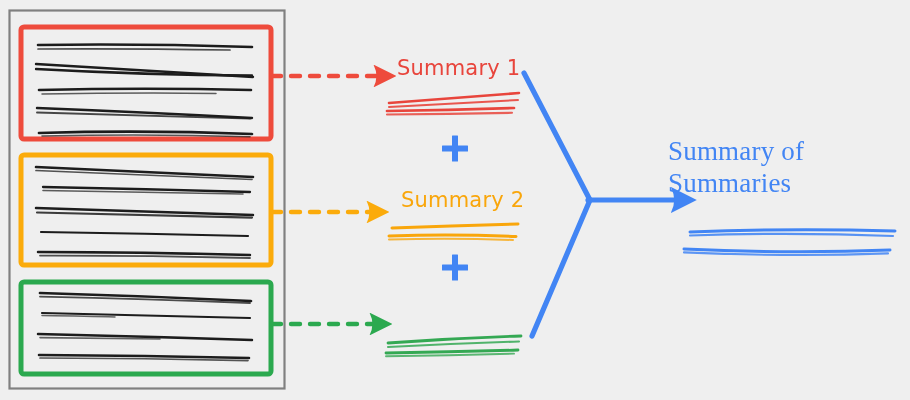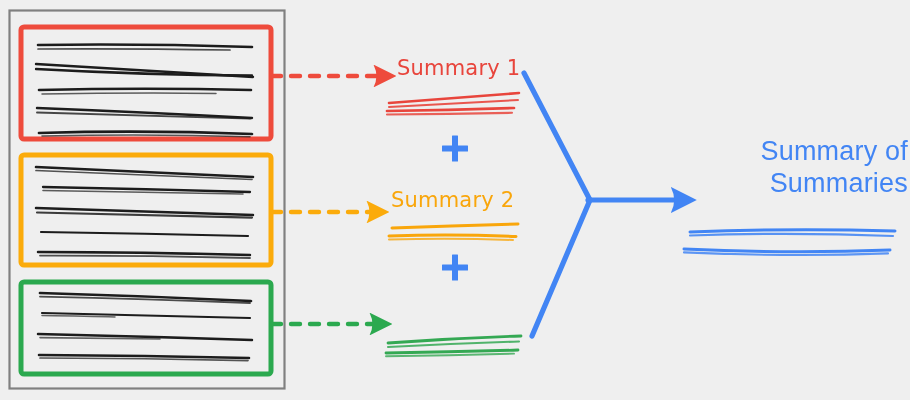--- a/index.html
+++ b/index.html
@@ -30,31 +30,31 @@
   .sum-label {
     position: absolute;
     font-family: "DejaVu Sans", "Liberation Sans", sans-serif;
     font-size: 21px;
     font-weight: 400;
     letter-spacing: 0.2px;
     white-space: nowrap;
     line-height: 1;
   }
   #summary-1-label { left: 397px; top: 58px; color: #e8453c; }
-  #summary-2-label { left: 391px; top: 190px; color: #f9a60b; }
+  #summary-2-label { left: 401px; top: 190px; color: #f9a60b; }
   #summary-3-label { left: 397px; top: 303px; color: #34a853; }
 
   #final-label {
     position: absolute;
     left: 668px;
     top: 136px;
     width: 240px;
-    text-align: right;
+    text-align: left;
     color: #4285f4;
-    font-family: Liberation Sans, sans-serif;
+    font-family: Liberation Serif, serif;
     font-size: 27px;
     font-weight: 400;
     line-height: 1.18;
     letter-spacing: 0.2px;
     white-space: pre-line;
   }
 </style>
 </head>
 <body>
 

